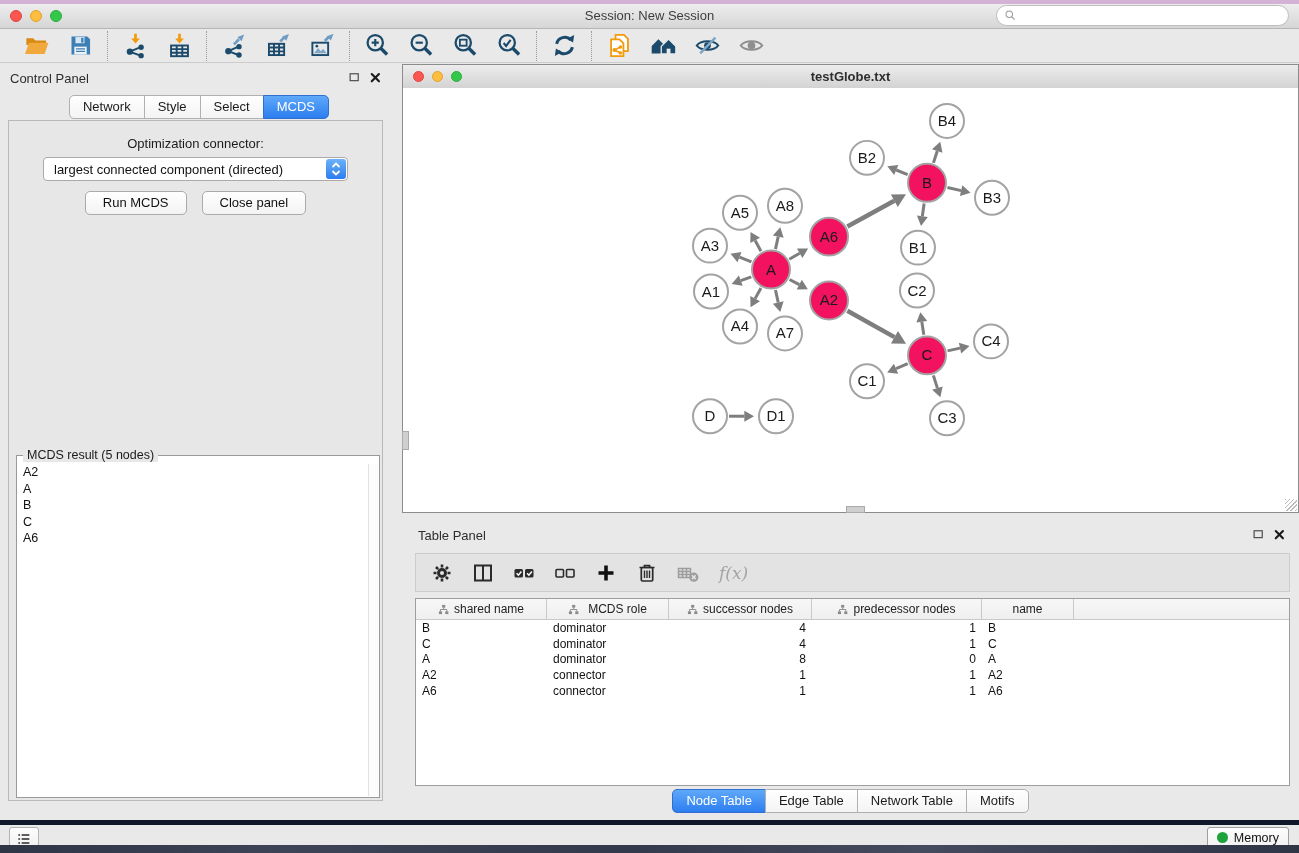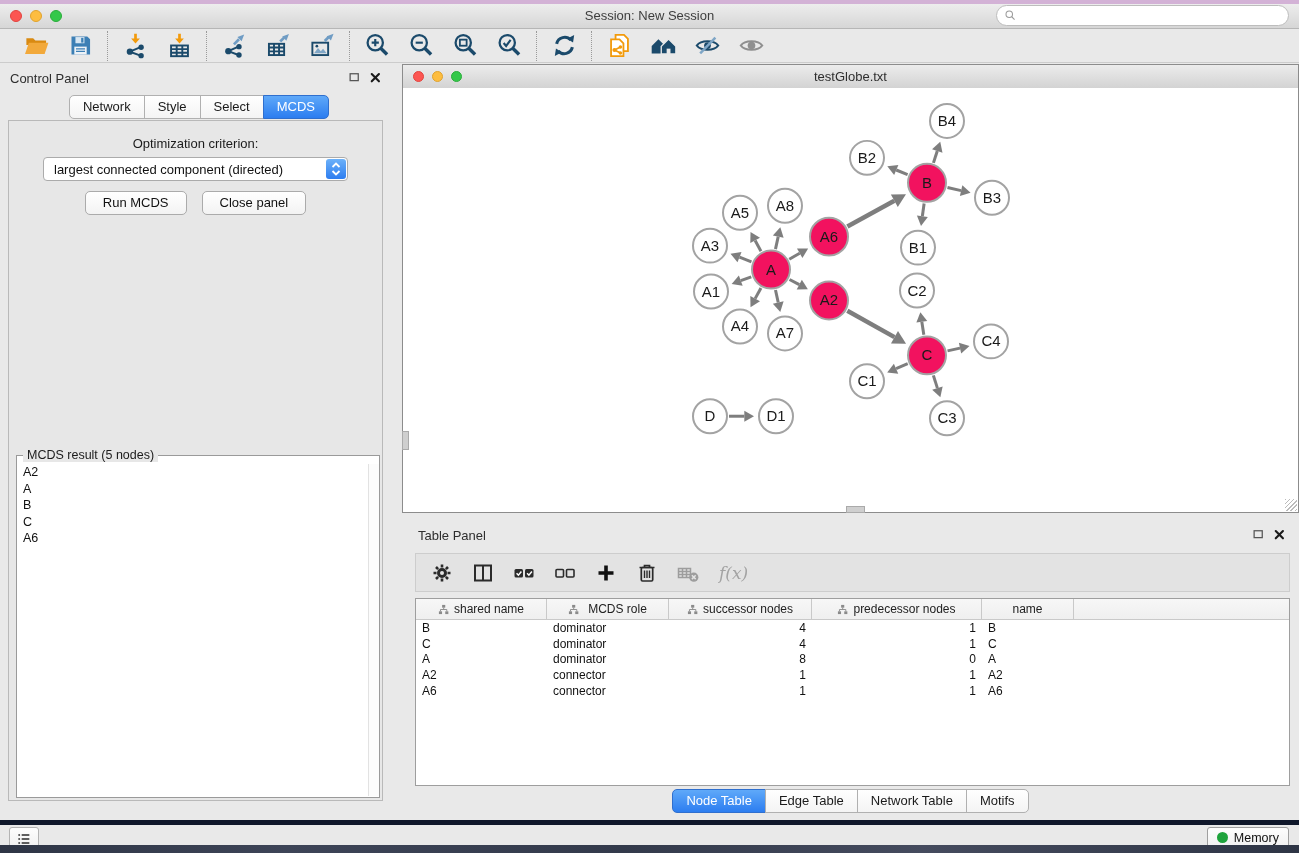--- a/index.html
+++ b/index.html
@@ -67,21 +67,21 @@
   .result-item{font-size:12.5px;color:#111;padding:1px 0 1px 5px;line-height:14.5px;}
   #result-scrollbar{position:absolute;right:0;top:8px;bottom:1px;width:10px;background:#fcfcfc;
     border-left:1px solid #e2e2e2;}
   
   #network-frame{left:402px;top:64px;width:897px;height:449px;background:#fff;
     border:1px solid #8c8c8c;box-sizing:border-box;}
   #network-titlebar{position:absolute;top:0;left:0;right:0;height:23px;
     background:linear-gradient(#ececec,#d3d3d3);border-bottom:1px solid #a8a8a8;}
   #network-titlebar .lights{top:6px;}
   #network-titlebar .light{width:11px;height:11px;}
-  #network-titlebar .win-title{line-height:23px;color:#2e2e2e;}
+  #network-titlebar .win-title{line-height:23px;color:#2e2e2e;font-weight:bold;}
   #network-canvas{position:absolute;left:0;top:23px;right:0;bottom:0;background:#fff;}
   #graph-svg{width:100%;height:100%;}
   .frame-handle{position:absolute;background:#cfcfcf;border:1px solid #aaa;}
   #handle-left{left:-1px;top:366px;width:5px;height:17px;}
   #handle-bottom{bottom:-1px;left:443px;width:17px;height:5px;}
   #resize-grip{position:absolute;right:1px;bottom:1px;width:12px;height:12px;
     background:repeating-linear-gradient(135deg,#bbb 0 1px,transparent 1px 3px);}
   
   #table-panel{left:402px;top:520px;width:897px;height:300px;background:#e9e9e9;}
   #tp-toolbar{position:absolute;left:13px;right:9px;top:33px;height:39px;background:#e3e3e3;
@@ -306,21 +306,21 @@
         </span>
     </span>
   </div>
   <div id="cp-tabs">
       <span class="seg-tab first">Network</span>
       <span class="seg-tab">Style</span>
       <span class="seg-tab">Select</span>
       <span class="seg-tab last active">MCDS</span>
     </div>
   <div id="cp-content">
-    <div id="opt-label">Optimization criterion:</div>
+    <div id="opt-label">Optimization connector:</div>
     <div id="criterion-select">
       <span>largest connected component (directed)</span>
       <span id="criterion-stepper">
         <svg viewBox="0 0 12 16">
             <path d="M2.5 6 L6 2.5 L9.5 6" fill="none" stroke="#fff" stroke-width="1.8"></path>
             <path d="M2.5 10 L6 13.5 L9.5 10" fill="none" stroke="#fff" stroke-width="1.8"></path>
           </svg>
       </span>
     </div>
     <div id="cp-buttons">

